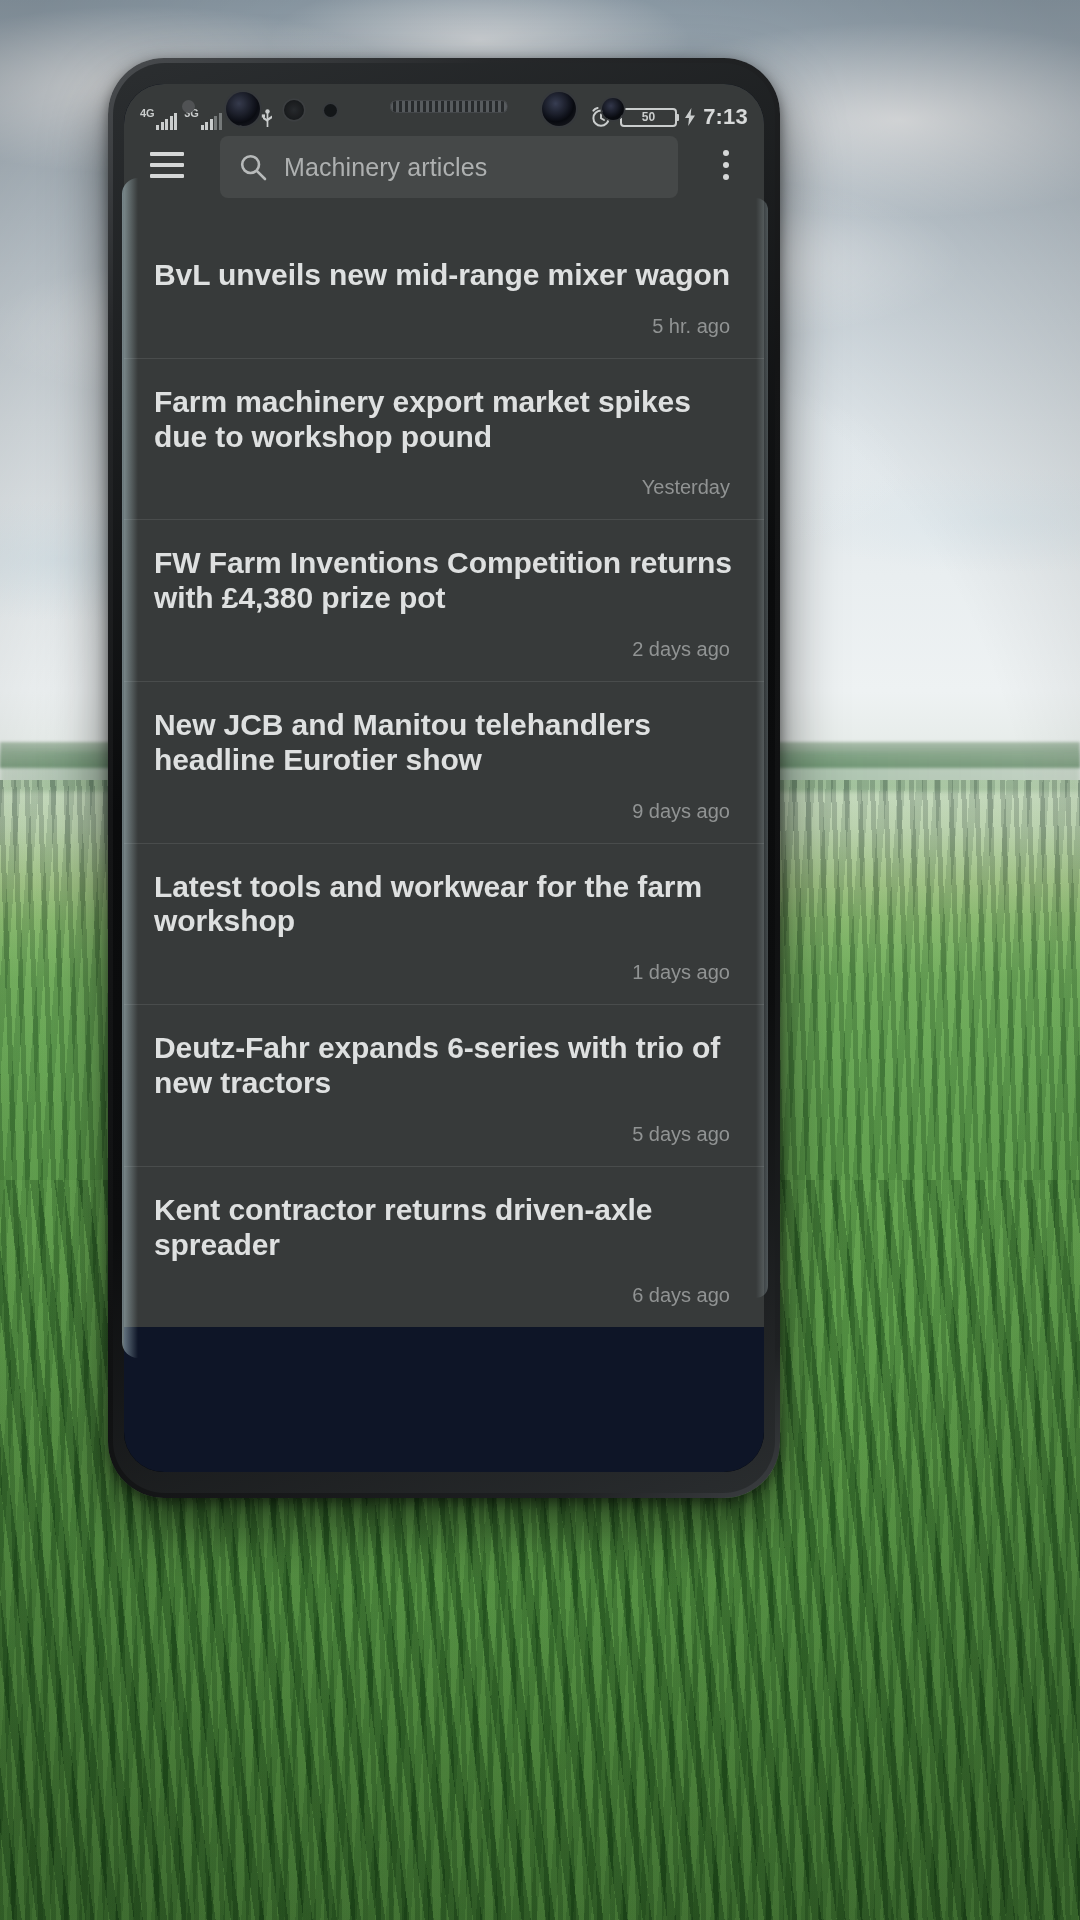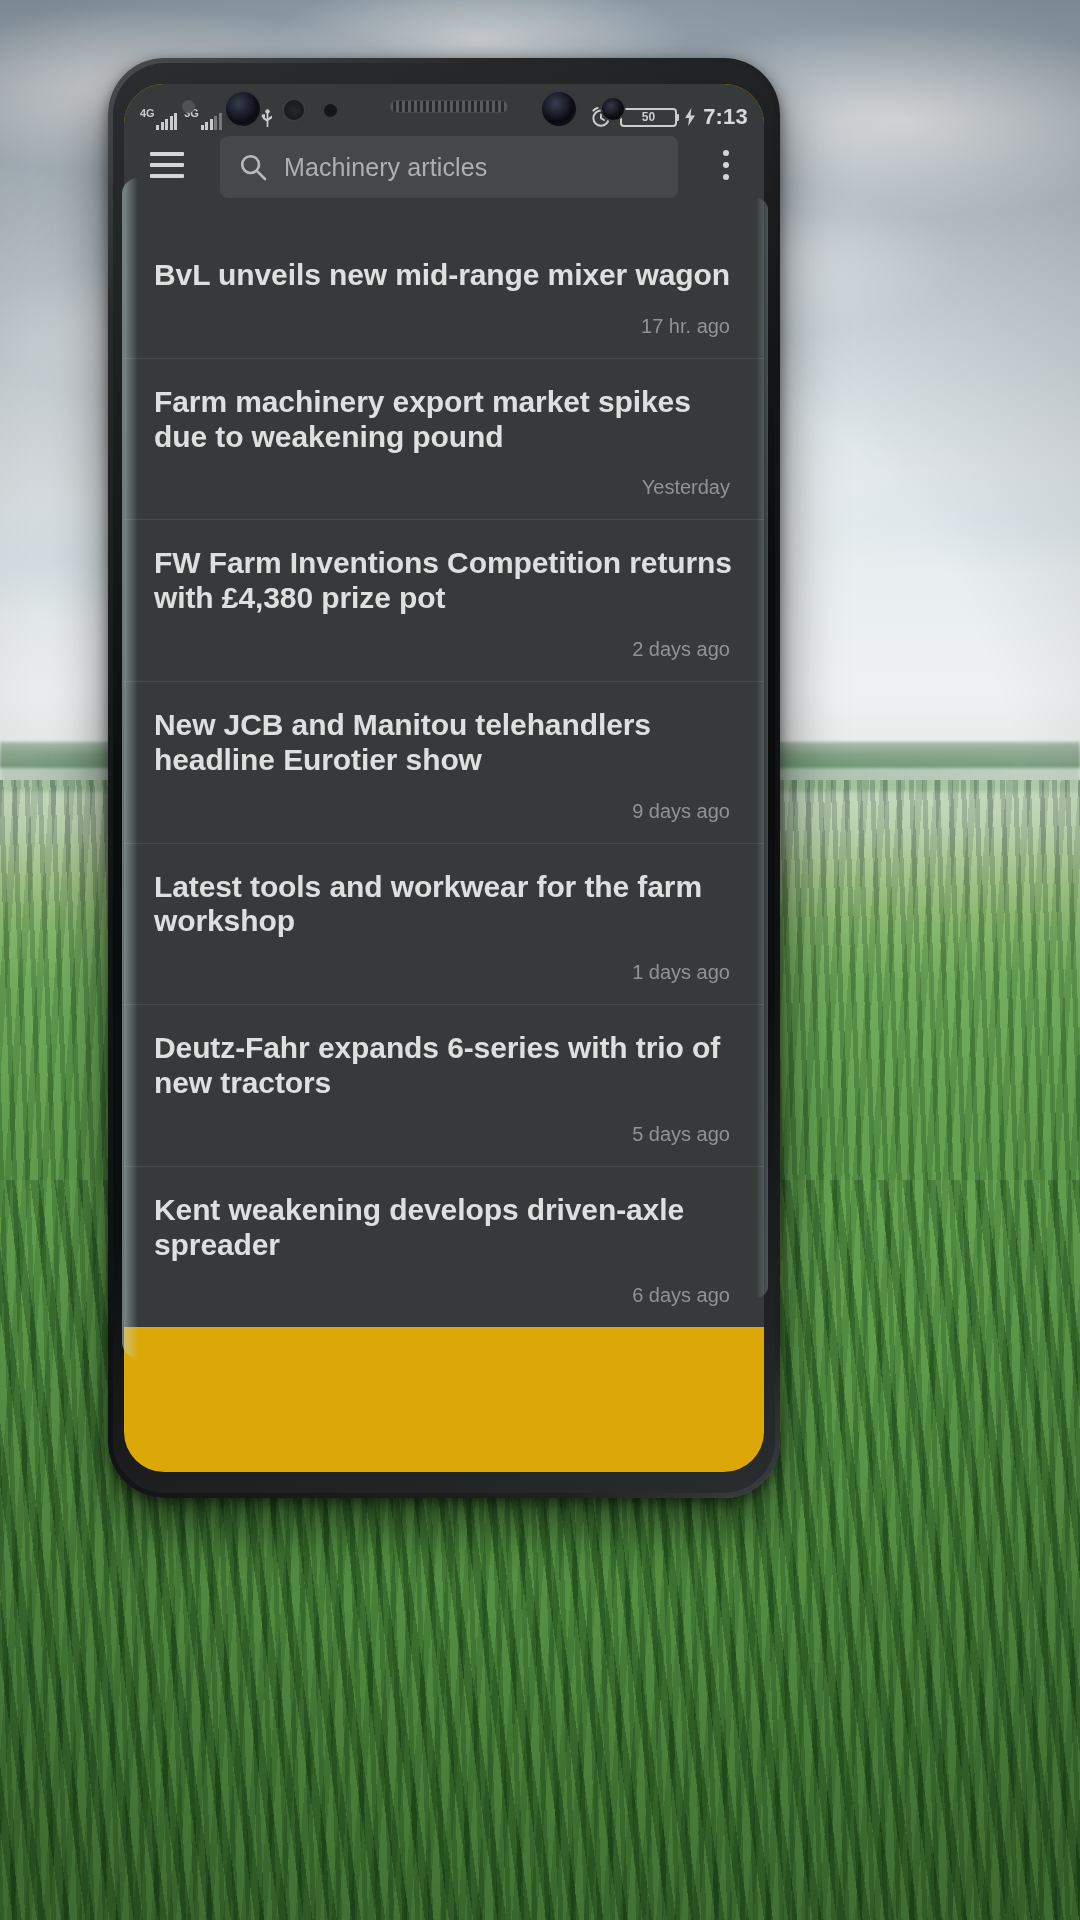--- a/index.html
+++ b/index.html
@@ -141,21 +141,21 @@
   .btn-pwr    { position: absolute; right: 98px; top: 500px; width: 10px; height: 86px; border-radius: 5px; background: linear-gradient(to left,#0d0e0f,#3a3d40); }
 
   
   #sensors { position: absolute; left: 0; top: 0; width: 640px; height: 52px; z-index: 30; pointer-events: none; }
   .sensor { position: absolute; border-radius: 50%; }
 
   
   #app {
     position: absolute;
     inset: 0;
-    background: #eab308;
+    background: #0f172a;
     color: #e8eaea;
   }
 
   
   #statusbar {
     height: 52px;
     display: flex;
     align-items: flex-end;
     padding: 0 16px 6px 16px;
     background: #3b3e3e;
@@ -366,25 +366,25 @@
           <i></i>
             <i></i>
             <i></i>
         </div>
       </div>
 
       <div id="list">
 
         <div class="article">
           <div class="article-title">BvL unveils new mid-range mixer wagon</div>
-          <div class="article-time">17 hr. ago</div>
-        </div>
-
-        <div class="article">
-          <div class="article-title">Farm machinery export market spikes due to weakening pound</div>
+          <div class="article-time">5 hr. ago</div>
+        </div>
+
+        <div class="article">
+          <div class="article-title">Farm machinery export market spikes due to workshop pound</div>
           <div class="article-time">Yesterday</div>
         </div>
 
         <div class="article">
           <div class="article-title">FW Farm Inventions Competition returns with £4,380 prize pot</div>
           <div class="article-time">2 days ago</div>
         </div>
 
         <div class="article">
           <div class="article-title">New JCB and Manitou telehandlers headline Eurotier show</div>
@@ -395,21 +395,21 @@
           <div class="article-title">Latest tools and workwear for the farm workshop</div>
           <div class="article-time">1 days ago</div>
         </div>
 
         <div class="article">
           <div class="article-title">Deutz-Fahr expands 6-series with trio of new tractors</div>
           <div class="article-time">5 days ago</div>
         </div>
 
         <div class="article">
-          <div class="article-title">Kent weakening develops driven-axle spreader</div>
+          <div class="article-title">Kent contractor returns driven-axle spreader</div>
           <div class="article-time">6 days ago</div>
         </div>
 
       </div>
     </div>
 
     <div id="screen-dim"></div>
   </div>
 
   <div class="edge-gloss-l"></div>

